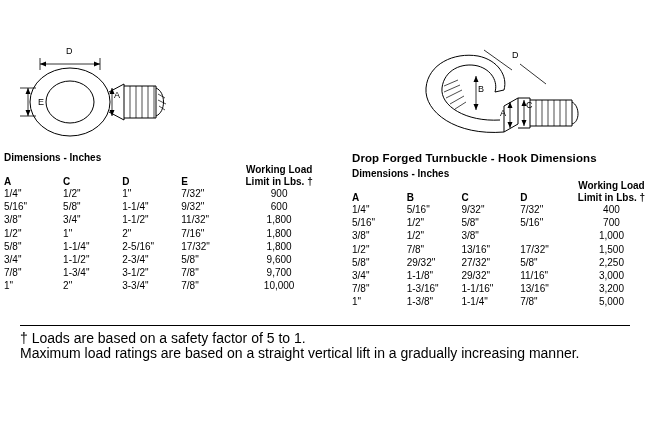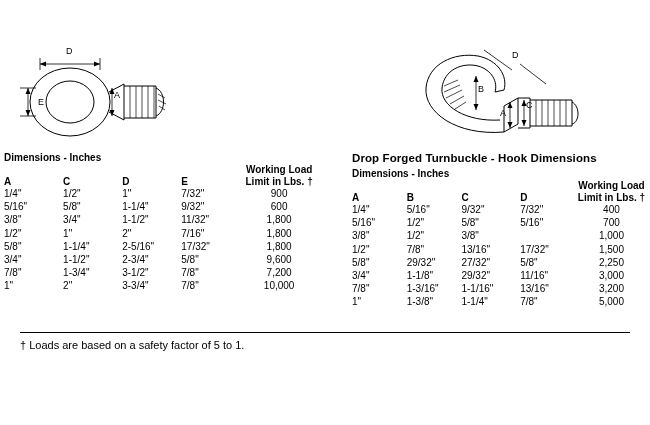--- a/index.html
+++ b/index.html
@@ -87,25 +87,25 @@
   #hook-table col.c5 { width: 80px; }
 
   .wl-head {
     display: block;
   }
 
   
   #footnotes {
     position: absolute;
     left: 20px;
-    top: 332px;
+    top: 325px;
     width: 610px;
     border-top: 1px solid #000000;
     padding-top: 5px;
-    font-size: 11px;
+    font-size: 14px;
     line-height: 15px;
   }
   #footnotes div {
     white-space: nowrap;
   }
 </style>
 </head>
 <body>
 
 <div id="page">
@@ -269,21 +269,21 @@
           <td>1-1/2"</td>
           <td>2-3/4"</td>
           <td>5/8"</td>
           <td class="wl">9,600</td>
         </tr>
         <tr>
           <td>7/8"</td>
           <td>1-3/4"</td>
           <td>3-1/2"</td>
           <td>7/8"</td>
-          <td class="wl">7,200</td>
+          <td class="wl">9,700</td>
         </tr>
         <tr>
           <td>1"</td>
           <td>2"</td>
           <td>3-3/4"</td>
           <td>7/8"</td>
           <td class="wl">10,000</td>
         </tr>
       </tbody>
     </table>
@@ -368,15 +368,16 @@
           <td>1-1/4"</td>
           <td>7/8"</td>
           <td class="wl">5,000</td>
         </tr>
       </tbody>
     </table>
   </div>
 
   <div id="footnotes">
     <div>† Loads are based on a safety factor of 5 to 1.</div>
+    <div>Maximum load ratings are based on a straight vertical lift in a gradually increasing manner.</div>
   </div>
 
 </div>
 
 </body></html>

